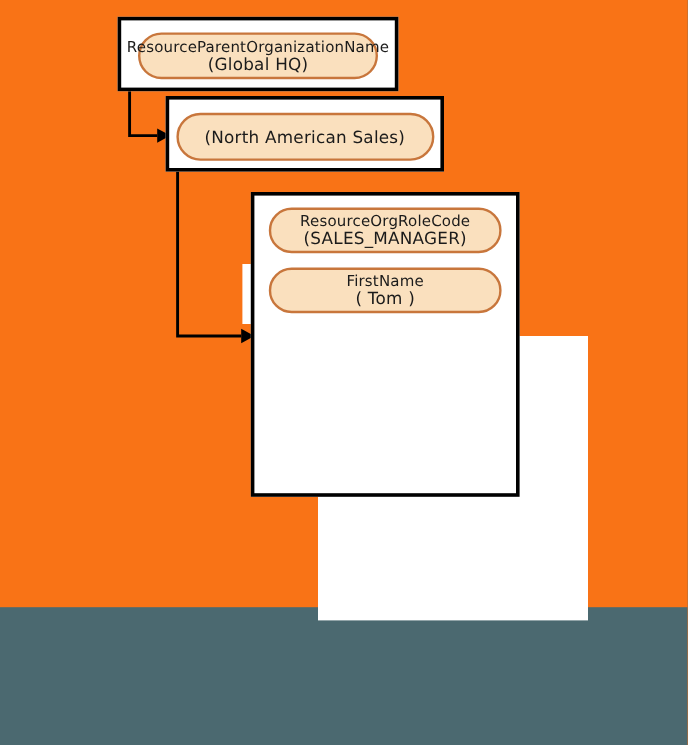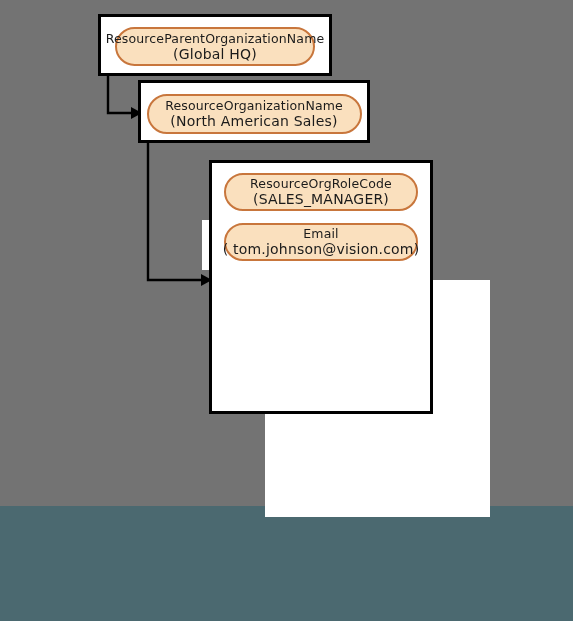--- a/index.html
+++ b/index.html
@@ -11,21 +11,21 @@
     width: 573px;
     height: 621px;
     background: #4b6970;
     font-family: "DejaVu Sans", sans-serif;
     overflow: hidden;
   }
   #canvas {
     position: relative;
     width: 573px;
     height: 506px;
-    background: #737373;
+    background: #f97316;
   }
 
   
   .artifact-panel {
     position: absolute;
     background: #ffffff;
     z-index: 1;
   }
   #artifact-small {
     left: 202px;
@@ -150,29 +150,28 @@
 
   <div id="box-parent-org" class="entity-box">
     <div class="pill">
       <span class="pill-title">ResourceParentOrganizationName</span>
       <span class="pill-sub">(Global HQ)</span>
     </div>
   </div>
 
   <div id="box-org" class="entity-box">
     <div class="pill">
-      <span class="pill-title">ResourceOrganizationName</span>
       <span class="pill-sub">(North American Sales)</span>
     </div>
   </div>
 
   <div id="box-resource" class="entity-box">
     <div class="pill">
       <span class="pill-title">ResourceOrgRoleCode</span>
       <span class="pill-sub">(SALES_MANAGER)</span>
     </div>
     <div class="pill">
-      <span class="pill-title">Email</span>
-      <span class="pill-sub">( tom.johnson@vision.com)</span>
+      <span class="pill-title">FirstName</span>
+      <span class="pill-sub">( Tom )</span>
     </div>
   </div>
 
 </div>
 
 </body></html>

